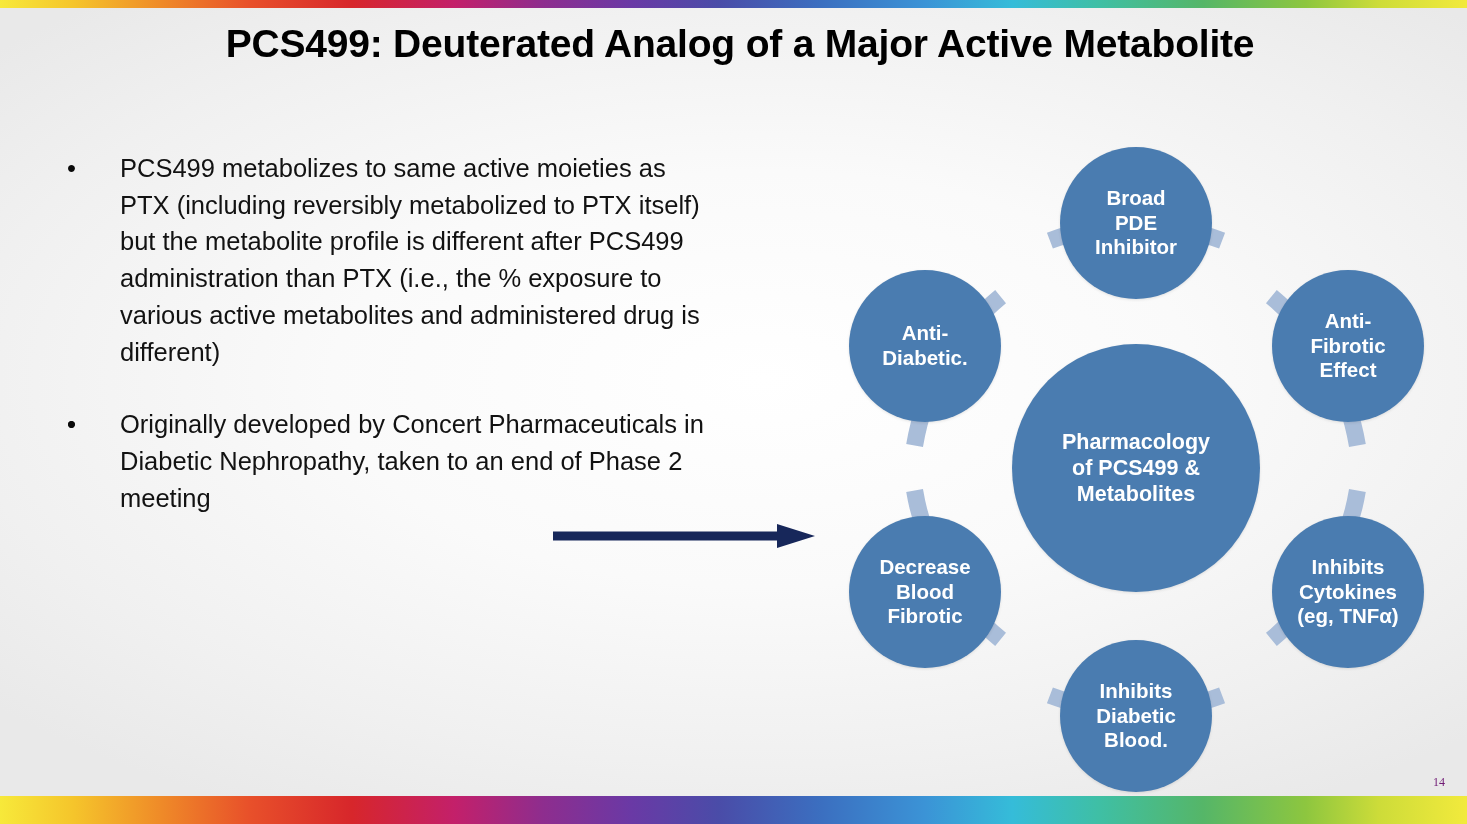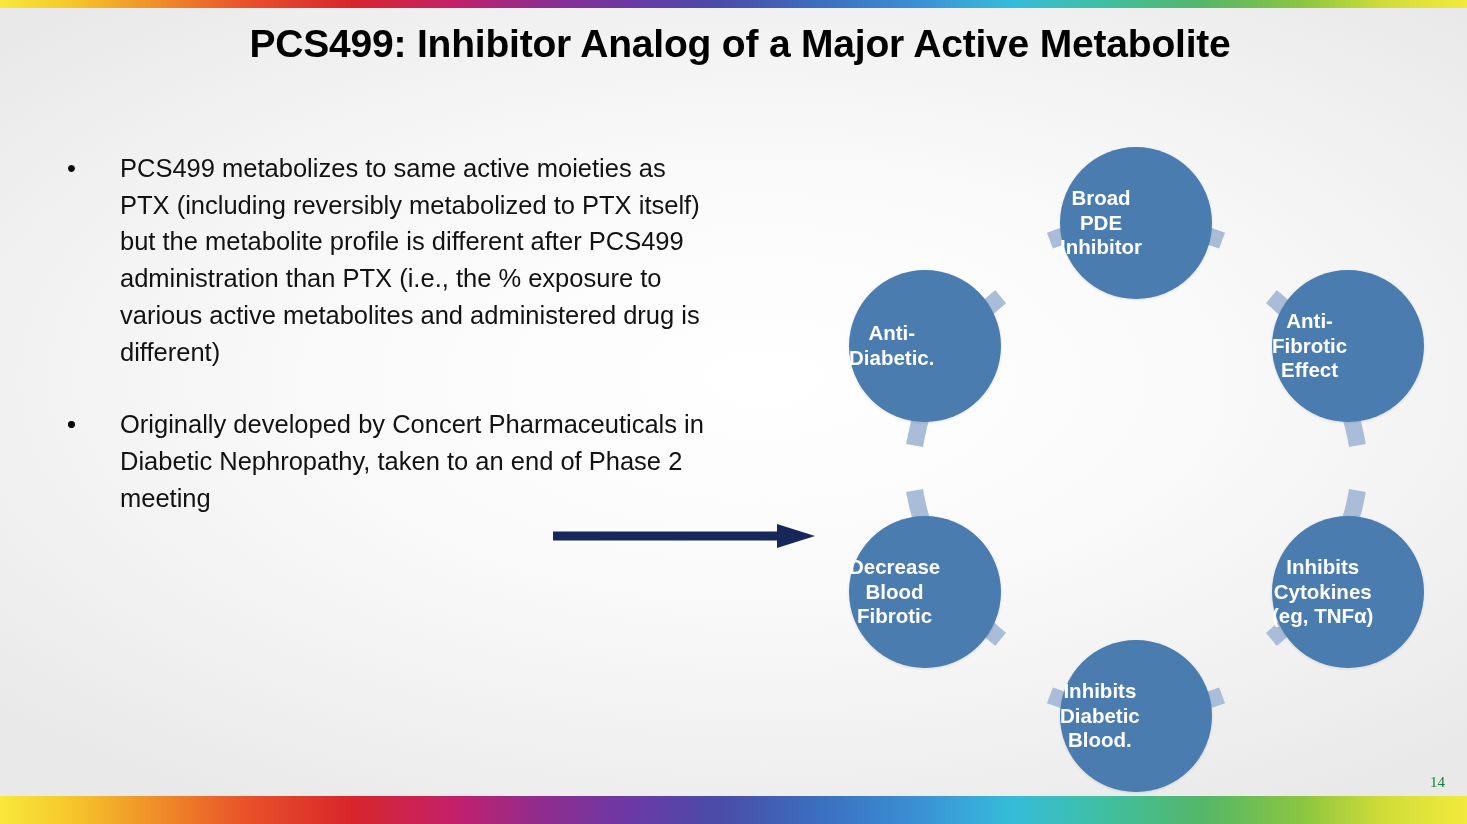--- a/index.html
+++ b/index.html
@@ -48,22 +48,22 @@
   }
   #top-bar { top: 0; height: 8px; }
   #bottom-bar { bottom: 0; height: 28px; }
 
   #page-number {
     position: absolute;
     right: 22px;
     bottom: 28px;
     height: 28px;
     line-height: 28px;
-    font-size: 15px;
-    color: #15803d;
+    font-size: 12px;
+    color: #701a75;
     font-family: "Liberation Serif", serif;
   }
 
   
   #title {
     position: absolute;
     left: 70px;
     top: 16px;
     width: 1340px;
     text-align: center;
@@ -122,21 +122,21 @@
     top: 0;
   }
   .node {
     position: absolute;
     border-radius: 50%;
     background: #4a7cb0;
     color: #ffffff;
     font-weight: bold;
     display: flex;
     align-items: center;
-    justify-content: flex-start;
+    justify-content: center;
     text-align: center;
     line-height: 1.21;
     box-sizing: border-box;
     box-shadow: 0 1px 3px rgba(0,0,0,0.10);
   }
   .node span { display: block; width: 100%; }
   .satellite {
     width: 152px;
     height: 152px;
     font-size: 20.5px;
@@ -151,21 +151,21 @@
 </head>
 <body>
 
 <div id="slide">
 
   <div id="slide-bg"></div>
 
   <div id="top-bar" class="rainbow"></div>
 
   <div id="title">
-    <span class="tline">PCS499: Inhibitor Analog of a Major Active Metabolite</span>
+    <span class="tline">PCS499: Deuterated Analog of a Major Active Metabolite</span>
   </div>
 
   <div id="bullets">
     <div class="bullet-row">
       <span class="bullet-dot">•</span>
       <span>PCS499 metabolizes to same active moieties as PTX (including reversibly metabolized to PTX itself) but the metabolite profile is different after PCS499 administration than PTX (i.e., the % exposure to various active metabolites and administered drug is different)</span>
     </div>
     <div class="bullet-row">
       <span class="bullet-dot">•</span>
     </div>
@@ -233,19 +233,26 @@
       </div>
     </div>
 
     <div class="node satellite" style="left:9px; top:130px;">
       <div>
         <span>Anti-</span>
         <span>Diabetic.</span>
       </div>
     </div>
 
+    <div class="node" id="node-center" style="left:172px; top:204px;">
+      <div>
+        <span>Pharmacology</span>
+        <span>of PCS499 &amp;</span>
+        <span>Metabolites</span>
+      </div>
+    </div>
 
   </div>
 
   <div id="bottom-bar" class="rainbow"></div>
   <div id="page-number">14</div>
 
 </div>
 
 </body></html>

